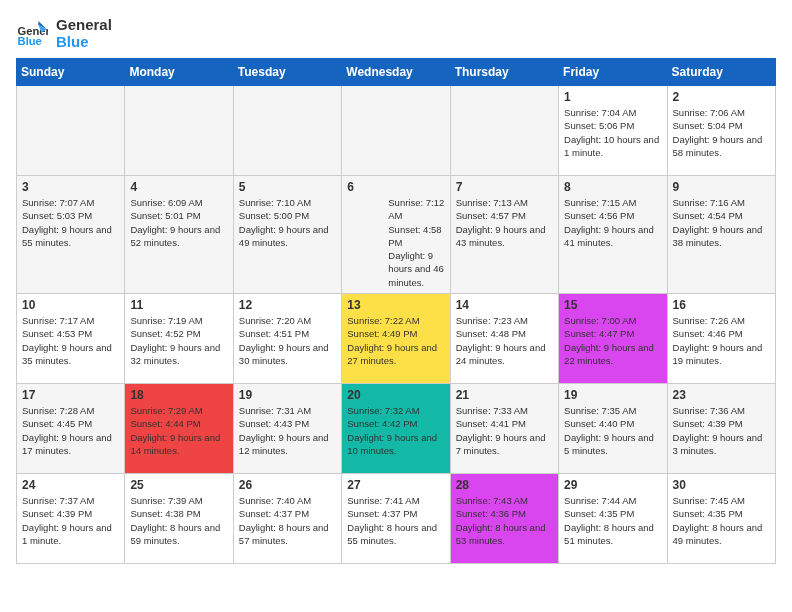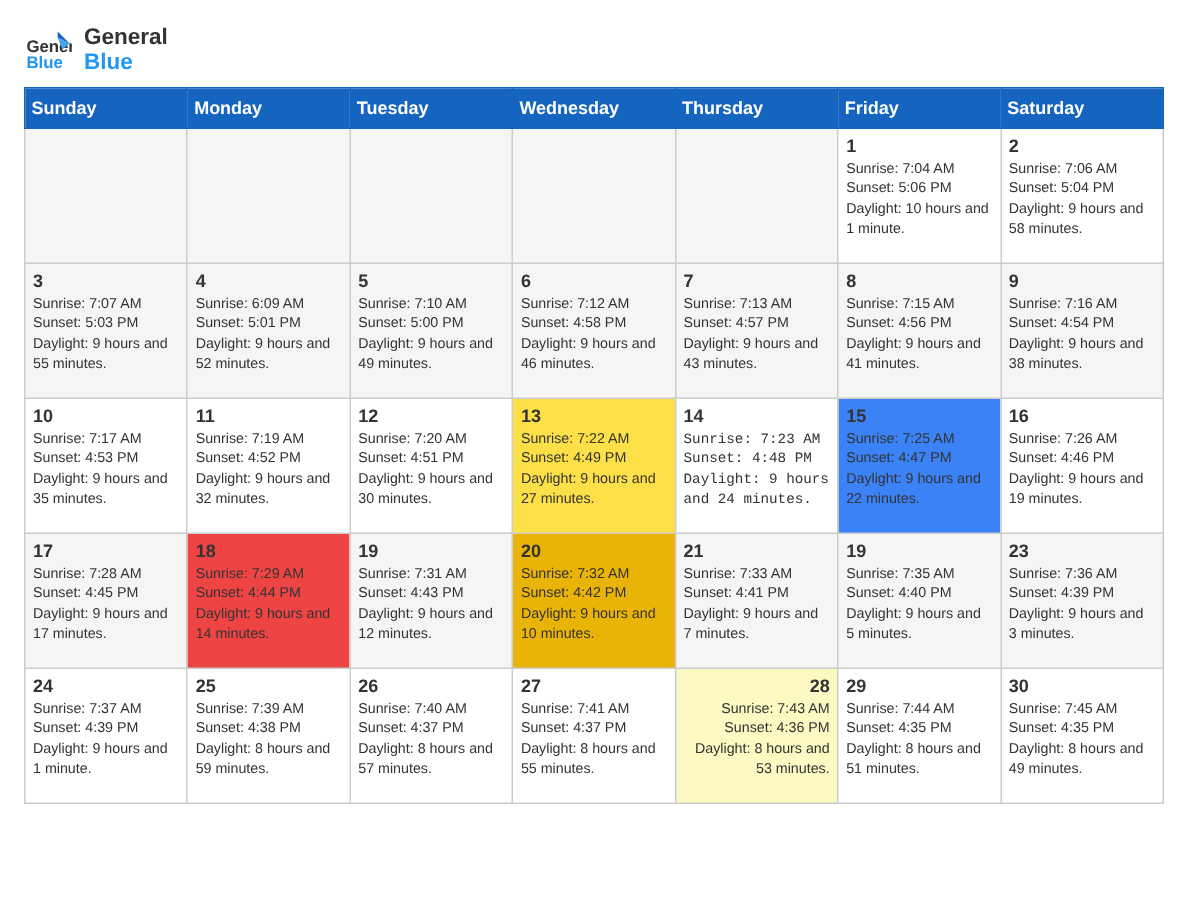--- a/index.html
+++ b/index.html
@@ -152,21 +152,21 @@
 Daylight: 9 hours and 52 minutes.</div>
         </td>
         <td style="background: rgb(245, 245, 245);">
           <span class="day-num">5</span>
           <div class="day-info" style="white-space: pre-line;">Sunrise: 7:10 AM
 Sunset: 5:00 PM
 Daylight: 9 hours and 49 minutes.</div>
         </td>
         <td style="background: rgb(245, 245, 245);">
           <span class="day-num">6</span>
-          <div class="day-info" style="white-space: pre-line;">Sunrise: 7:12 AM
+          <div class="day-info" style="white-space: pre-line; margin-left: 41px;">Sunrise: 7:12 AM
 Sunset: 4:58 PM
 Daylight: 9 hours and 46 minutes.</div>
         </td>
         <td style="background: rgb(245, 245, 245);">
           <span class="day-num">7</span>
           <div class="day-info" style="white-space: pre-line;">Sunrise: 7:13 AM
 Sunset: 4:57 PM
 Daylight: 9 hours and 43 minutes.</div>
         </td>
         <td style="background: rgb(245, 245, 245);">
@@ -202,27 +202,27 @@
 Daylight: 9 hours and 30 minutes.</div>
         </td>
         <td style="background: #fde047;">
           <span class="day-num">13</span>
           <div class="day-info" style="white-space: pre-line;">Sunrise: 7:22 AM
 Sunset: 4:49 PM
 Daylight: 9 hours and 27 minutes.</div>
         </td>
         <td style="background: rgb(255, 255, 255);">
           <span class="day-num">14</span>
-          <div class="day-info" style="white-space: pre-line; font-family: Liberation Mono, monospace;">Sunrise: 7:23 AM
+          <div class="day-info" style="white-space: pre-line;">Sunrise: 7:23 AM
 Sunset: 4:48 PM
 Daylight: 9 hours and 24 minutes.</div>
         </td>
-        <td style="background: #3b82f6; margin-left: 28px;">
+        <td style="background: #d946ef; margin-left: 28px;">
           <span class="day-num">15</span>
-          <div class="day-info" style="white-space: pre-line;">Sunrise: 7:25 AM
+          <div class="day-info" style="white-space: pre-line;">Sunrise: 7:00 AM
 Sunset: 4:47 PM
 Daylight: 9 hours and 22 minutes.</div>
         </td>
         <td style="background: rgb(255, 255, 255);">
           <span class="day-num">16</span>
           <div class="day-info" style="white-space: pre-line;">Sunrise: 7:26 AM
 Sunset: 4:46 PM
 Daylight: 9 hours and 19 minutes.</div>
         </td>
       </tr>
@@ -238,21 +238,21 @@
           <div class="day-info" style="white-space: pre-line;">Sunrise: 7:29 AM
 Sunset: 4:44 PM
 Daylight: 9 hours and 14 minutes.</div>
         </td>
         <td style="background: rgb(245, 245, 245);">
           <span class="day-num">19</span>
           <div class="day-info" style="white-space: pre-line;">Sunrise: 7:31 AM
 Sunset: 4:43 PM
 Daylight: 9 hours and 12 minutes.</div>
         </td>
-        <td style="background: #eab308;">
+        <td style="background: #14b8a6;">
           <span class="day-num">20</span>
           <div class="day-info" style="white-space: pre-line;">Sunrise: 7:32 AM
 Sunset: 4:42 PM
 Daylight: 9 hours and 10 minutes.</div>
         </td>
         <td style="background: rgb(245, 245, 245);">
           <span class="day-num">21</span>
           <div class="day-info" style="white-space: pre-line;">Sunrise: 7:33 AM
 Sunset: 4:41 PM
 Daylight: 9 hours and 7 minutes.</div>
@@ -288,21 +288,21 @@
           <div class="day-info" style="white-space: pre-line;">Sunrise: 7:40 AM
 Sunset: 4:37 PM
 Daylight: 8 hours and 57 minutes.</div>
         </td>
         <td style="background: rgb(255, 255, 255);">
           <span class="day-num">27</span>
           <div class="day-info" style="white-space: pre-line;">Sunrise: 7:41 AM
 Sunset: 4:37 PM
 Daylight: 8 hours and 55 minutes.</div>
         </td>
-        <td style="background: #fef9c3; text-align: right;">
+        <td style="background: #d946ef;">
           <span class="day-num">28</span>
           <div class="day-info" style="white-space: pre-line;">Sunrise: 7:43 AM
 Sunset: 4:36 PM
 Daylight: 8 hours and 53 minutes.</div>
         </td>
         <td style="background: rgb(255, 255, 255);">
           <span class="day-num">29</span>
           <div class="day-info" style="white-space: pre-line;">Sunrise: 7:44 AM
 Sunset: 4:35 PM
 Daylight: 8 hours and 51 minutes.</div>

